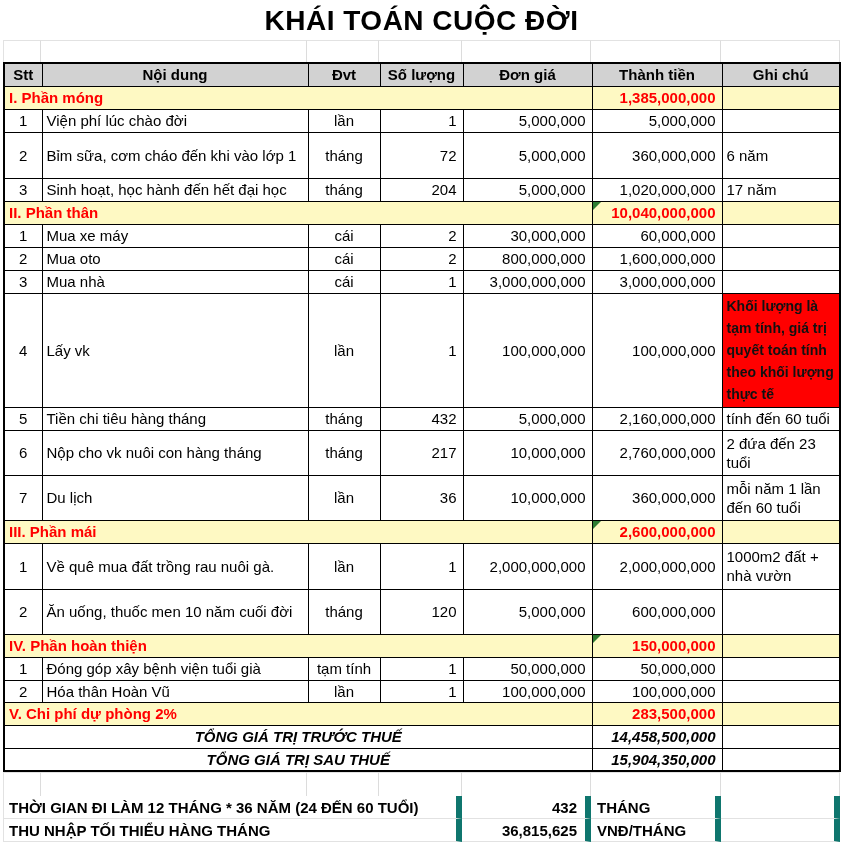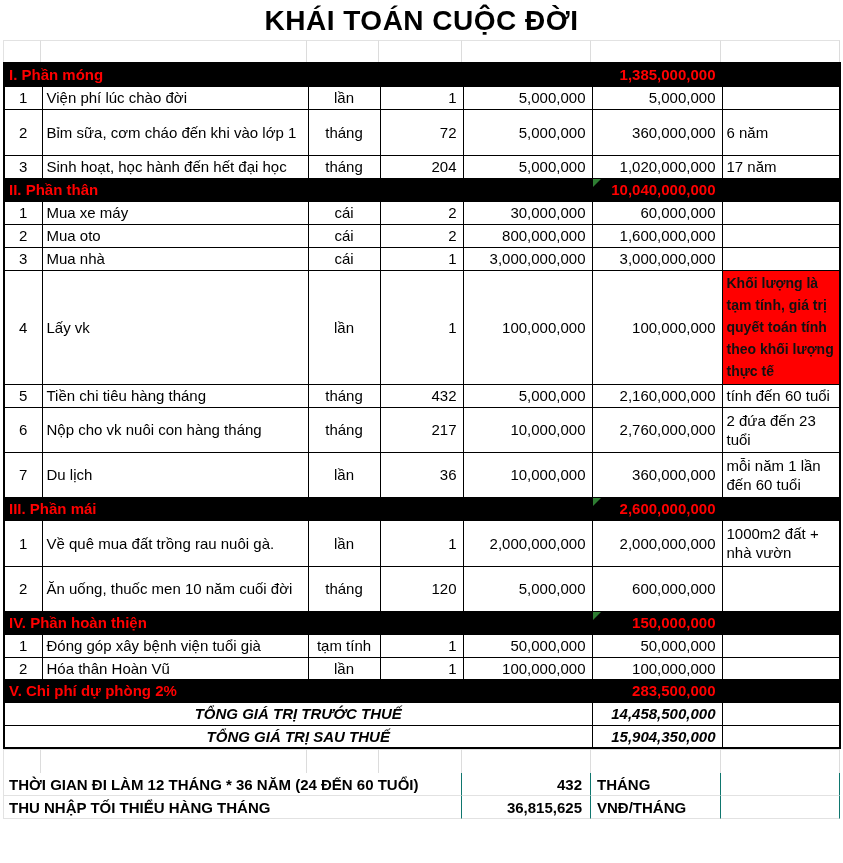--- a/index.html
+++ b/index.html
@@ -24,21 +24,21 @@
   
   table.main {
     border-collapse: collapse; table-layout: fixed; width: 836px;
     margin-left: 3px; border: 2px solid #000; font-size: 15px;
   }
   table.main td, table.main th {
     border: 1px solid #000; padding: 0 4px; vertical-align: middle;
     overflow: hidden; line-height: 19px;
   }
   tr.hdr th { background: #d2d2d2; font-weight: bold; text-align: center; }
-  tr.bar td { background: #000000; }
+  tr.bar td { background: #fef9c3; }
   .bar-label { font-weight: bold; color: #ff0000; text-align: left; }
   .bar-total {
     font-weight: bold; color: #ff0000; text-align: right;
     padding-right: 6px !important; position: relative;
   }
   .wedge {
     position: absolute; top: 0; left: 0; width: 0; height: 0;
     border-top: 8px solid #2e7d32; border-right: 8px solid transparent;
   }
   .c-stt { text-align: center; }
@@ -51,21 +51,21 @@
   .gc-red {
     background: #ff0000; color: #111; font-weight: bold;
     line-height: 22px !important; font-size: 14px;
   }
   tr.sum td { font-weight: bold; font-style: italic; }
   .sum-label { text-align: center; }
   .sum-value { text-align: right; padding-right: 6px !important; }
 
   
   .frow { display: flex; width: 837px; margin-left: 3px; height: 23px; font-weight: bold; font-size: 15px; }
-  .frow > div { border-right: 1px solid #0f766e; border-bottom: 1px solid #e2e2e2; display: flex; align-items: center; }
+  .frow > div { border-right: 6px solid #0f766e; border-bottom: 1px solid #e2e2e2; display: flex; align-items: center; }
   .f-label { width: 459px; padding-left: 5px; white-space: nowrap; border-left: 1px solid #e2e2e2; }
   .f-value { width: 129px; justify-content: flex-end; padding-right: 8px; }
   .f-unit  { width: 130px; padding-left: 6px; }
   .f-empty { width: 119px; }
 </style>
 </head>
 <body>
 
 <div class="title">KHÁI TOÁN CUỘC ĐỜI</div>
 
@@ -84,20 +84,29 @@
     <col style="width:38px">
       <col style="width:266px">
       <col style="width:72px">
     <col style="width:83px">
       <col style="width:129px">
       <col style="width:130px">
       <col style="width:118px">
   </colgroup>
 
   <tbody>
+      <tr class="hdr" style="height:23px">
+    <th>Stt</th>
+    <th>Nội dung</th>
+    <th>Đvt</th>
+    <th>Số lượng</th>
+    <th>Đơn giá</th>
+    <th>Thành tiền</th>
+    <th>Ghi chú</th>
+  </tr>
 
   <tr class="bar" style="height:23px">
     <td class="bar-label" colspan="5">I. Phần móng</td>
     <td class="bar-total">1,385,000,000</td>
     <td></td>
   </tr>
   <tr style="height:23px">
     <td class="c-stt">1</td>
     <td class="c-nd">Viện phí lúc chào đời</td>
     <td class="c-dvt">lần</td>

